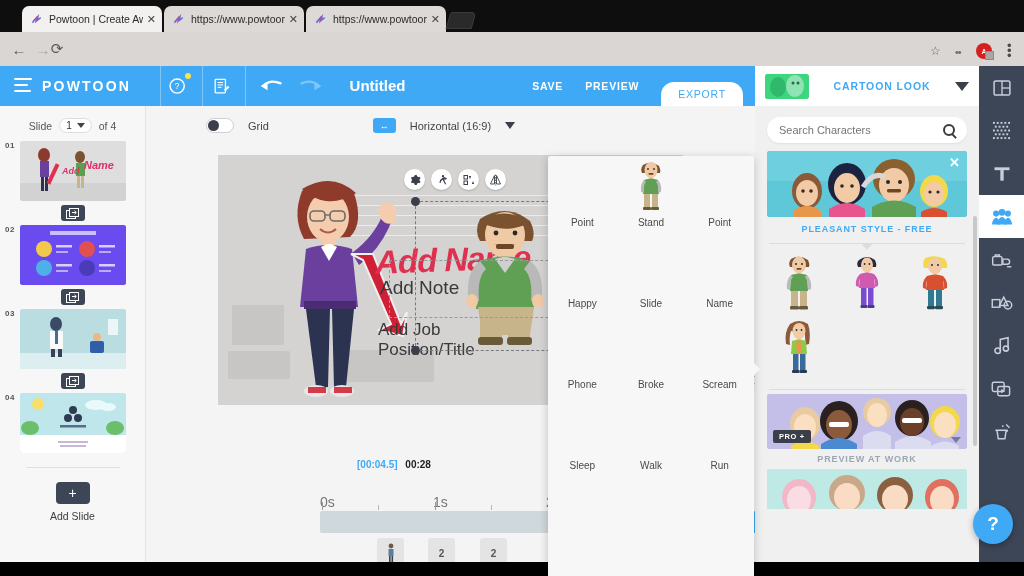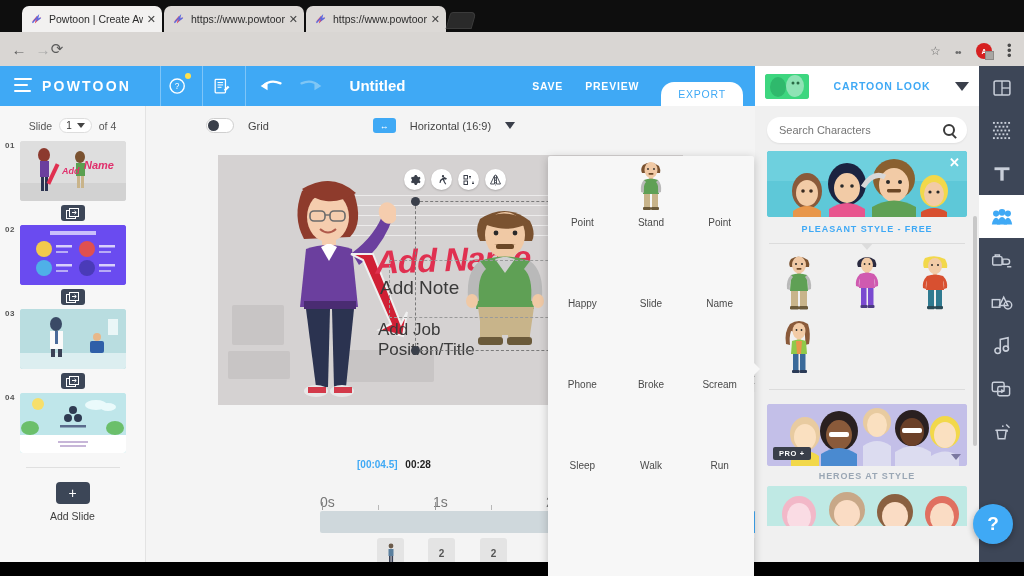--- a/index.html
+++ b/index.html
@@ -231,21 +231,21 @@
   .search-inp { flex:1; border:none; outline:none; font-size:11px; color:#777; font-family:"Liberation Sans",sans-serif; background:transparent; }
   .mag { width:12px;height:12px;border:2px solid #3a3a3a;border-radius:50%;position:relative; }
   .mag::after{content:"";position:absolute;right:-4px;bottom:-3px;width:6px;height:2px;background:#3a3a3a;transform:rotate(45deg);}
   .promo { margin:0 12px; height:66px; border-radius:3px; position:relative; overflow:hidden; background:#5ec8d8; }
   .promo .x { position:absolute; right:7px; top:4px; color:#fff; font-size:13px; font-weight:bold; }
   .promo-lbl { text-align:center; font-size:9px; font-weight:bold; color:#3fa9f5; letter-spacing:0.9px; margin:7px 0 0; }
   .lib-sep { width:196px;height:1px;background:#dcdcdc;margin:9px auto 0;position:relative; }
   .lib-sep .vnub { position:absolute;left:50%;margin-left:-6px;top:0;width:0;height:0;border-left:6px solid transparent;border-right:6px solid transparent;border-top:7px solid #dcdcdc; }
   .char-grid { display:grid; grid-template-columns:repeat(3,1fr); padding:8px 10px 0; }
   .char-cell { height:64px; position:relative; }
-  .promo2 { margin:14px 12px 0; height:62px; border-radius:3px; background:#c3bfe8; position:relative; overflow:hidden; }
+  .promo2 { margin:4px 12px 0; height:55px; border-radius:3px; background:#c3bfe8; position:relative; overflow:hidden; }
   .pro-badge { position:absolute; left:6px; bottom:6px; background:#3a3f4a; color:#fff; font-size:7.5px; font-weight:bold; padding:2px 6px; border-radius:2px; letter-spacing:0.6px; }
   .promo2-caret { position:absolute; right:6px; bottom:6px; width:0;height:0;border-left:5px solid transparent;border-right:5px solid transparent;border-top:6px solid #7b78a0; }
   .promo2-lbl { text-align:center; font-size:9px; font-weight:bold; color:#9aa7b5; letter-spacing:0.9px; margin-top:5px; }
   .promo3 { margin:5px 12px 0; height:40px; border-radius:3px 3px 0 0; background:#bfe9e4; overflow:hidden; position:relative; }
   .lib-scroll { position:absolute; right:2px; top:150px; width:4px; height:230px; background:#c8c8c8; border-radius:2px; }
   .lib-collapse {
     position:absolute; left:-7px; top:300px; width:9px; height:26px;
     background:#efefef; border-radius:4px 0 0 4px; display:flex;
     align-items:center; justify-content:center; font-size:8px; color:#888;
   }
@@ -895,21 +895,21 @@
           <ellipse cx="145" cy="28" rx="12" ry="14" fill="#6b4028"></ellipse>
           <rect x="135" y="24" width="20" height="5" rx="2" fill="#fff"></rect>
           <path d="M128 48 q18 -12 36 0 v14 h-36z" fill="#dcdcf0"></path>
           <ellipse cx="178" cy="28" rx="15" ry="16" fill="#f2d84a"></ellipse>
           <ellipse cx="178" cy="31" rx="11" ry="13" fill="#fae0c0"></ellipse>
           <path d="M164 52 q14 -9 28 0 v10 h-28z" fill="#dcdcf0"></path>
         </svg>
         <span class="pro-badge">PRO +</span>
         <span class="promo2-caret"></span>
       </div>
-      <div class="promo2-lbl">HEROES AT STYLE</div>
+      <div class="promo2-lbl">PREVIEW AT WORK</div>
 
       <div class="promo3">
         <svg width="200" height="40" viewBox="0 0 200 40">
           <rect width="200" height="40" fill="#bfe9e4"></rect>
           <ellipse cx="32" cy="28" rx="17" ry="18" fill="#f2b8c8"></ellipse>
           <ellipse cx="32" cy="31" rx="12" ry="14" fill="#fadce4"></ellipse>
           <ellipse cx="80" cy="24" rx="18" ry="18" fill="#c8a888"></ellipse>
           <ellipse cx="80" cy="28" rx="13" ry="14" fill="#fadcc4"></ellipse>
           <ellipse cx="128" cy="26" rx="18" ry="18" fill="#8a6040"></ellipse>
           <ellipse cx="128" cy="30" rx="13" ry="14" fill="#fadcc4"></ellipse>

